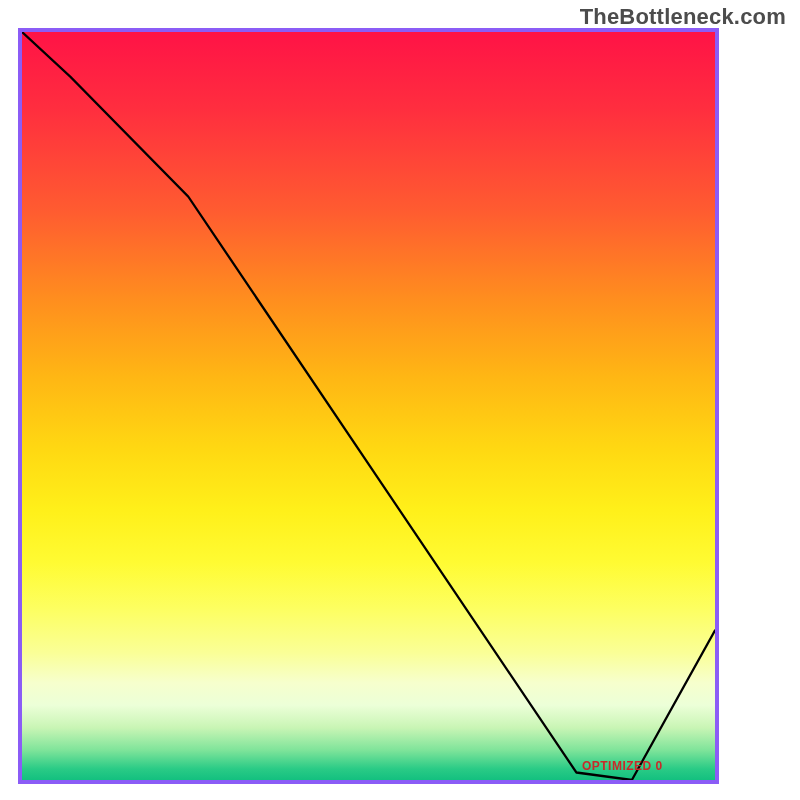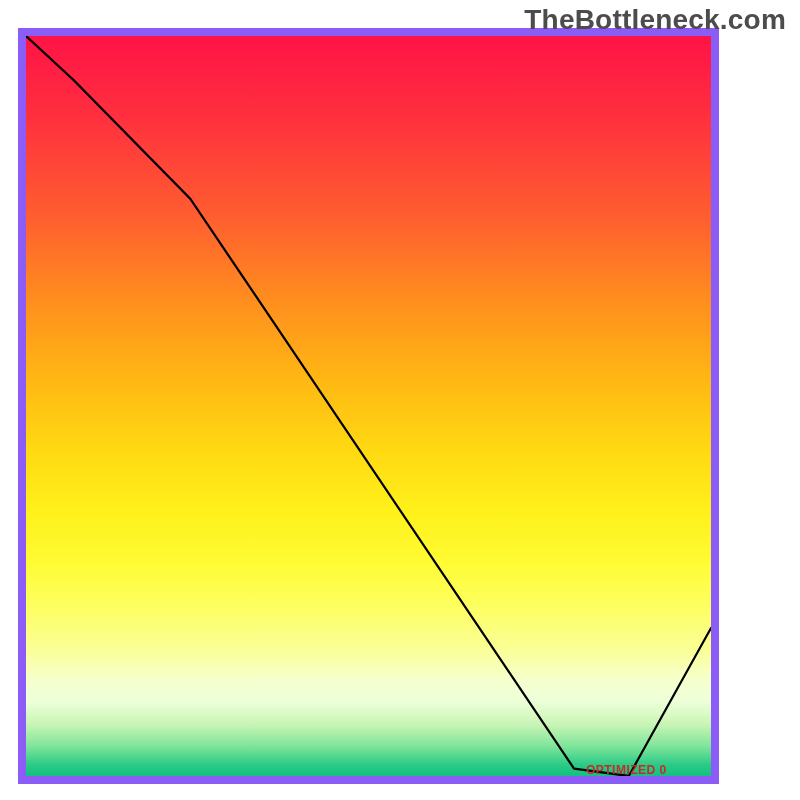--- a/index.html
+++ b/index.html
@@ -14,32 +14,32 @@
   .wrap {
     position: relative;
     width: 800px;
     height: 800px;
   }
   .watermark {
     position: absolute;
     top: 4px;
     right: 14px;
     color: #4c4c4c;
-    font-size: 28px;
+    font-size: 22px;
     font-weight: bold;
     letter-spacing: 0.2px;
     z-index: 10;
   }
   .plot-frame {
     position: absolute;
     left: 18px;
     top: 28px;
     width: 701px;
     height: 756px;
-    border: 8px solid #8b5cf6;
+    border: 4px solid #8b5cf6;
     box-sizing: border-box;
     overflow: hidden;
   }
   .gradient {
     position: absolute;
     inset: 0;
     
     background: linear-gradient(
       to bottom,
       #ff1346 0%,

